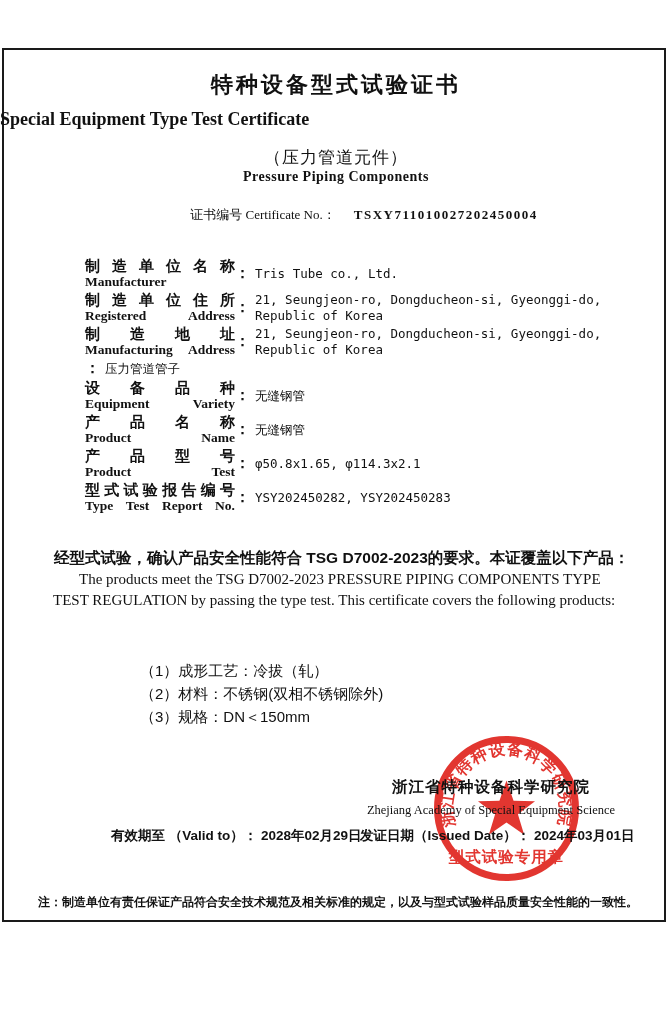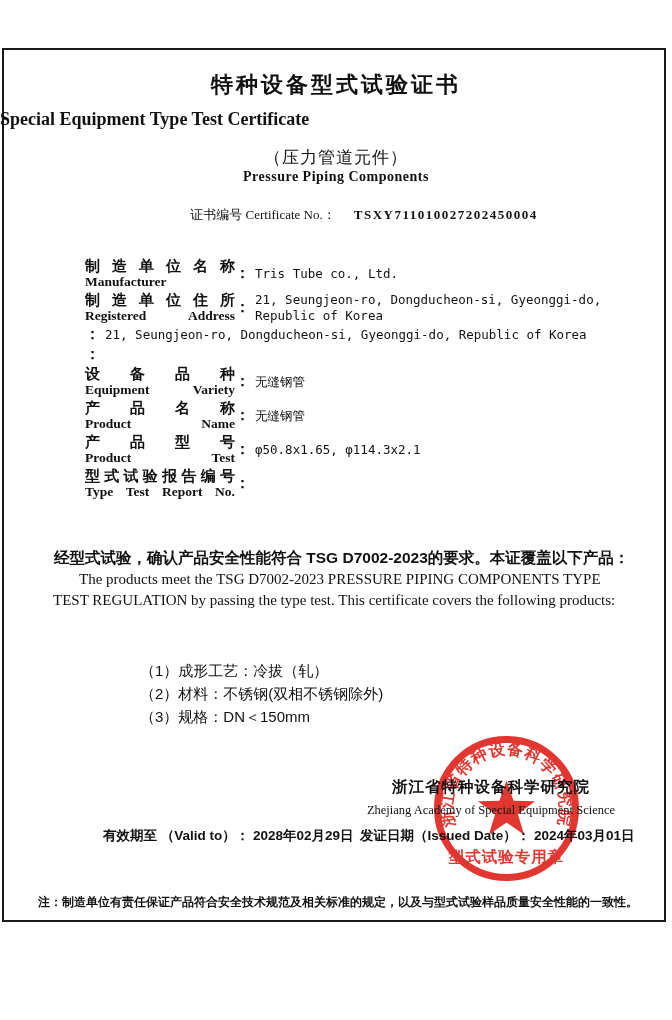--- a/index.html
+++ b/index.html
@@ -57,21 +57,21 @@
   .statement { position:absolute; top:547px; left:28px; width:606px; }
   .statement .zh { font-size:15.5px; font-weight:bold; line-height:22px; text-indent:26px; }
   .statement .en {
     font-family:"Liberation Serif", serif; font-size:15px; line-height:21px; text-indent:26px;margin-left:25px;
   }
   .products { position:absolute; top:659px; left:140px; font-size:15px; line-height:23px; }
   .issuer { position:absolute; top:777px; left:340px; width:302px; text-align:center; z-index:3; }
   .issuer .zh { font-size:15.5px; font-weight:bold; letter-spacing:1px; }
   .issuer .en { font-family:"Liberation Serif", serif; font-size:12.5px; margin-top:5px; }
   .valid-line, .issued-line { position:absolute; top:827px; font-size:13.5px; font-weight:600; z-index:3; }
-  .valid-line { left:103px; }
+  .valid-line { left:111px; }
   .issued-line { left:360px; }
   .note {
     position:absolute; top:894px; left:38px; width:608px;
     font-size:12px; font-weight:bold; line-height:16px;
   }
   .seal { position:absolute; left:419px; top:721px; width:177px; height:177px; z-index:2; opacity:0.92; }
   .seal svg { display:block; }
 </style>
 </head>
 <body>
@@ -98,25 +98,30 @@
   </div>
   <div class="frow">
     <div class="flabel">
       <div class="zh">制造单位住所</div>
       <div class="en">Registered Address</div>
     </div>
     <div class="fcolon">：</div>
     <div class="fvalue">21, Seungjeon-ro, Dongducheon-si, Gyeonggi-do, Republic of Korea</div>
   </div>
   <div class="frow">
+    <div class="flabel">
+      <div class="zh">制造地址</div>
+      <div class="en">Manufacturing Address</div>
+    </div>
     <div class="fcolon">：</div>
     <div class="fvalue">21, Seungjeon-ro, Dongducheon-si, Gyeonggi-do, Republic of Korea</div>
   </div>
   <div class="frow">
     <div class="fcolon">：</div>
+    <div class="fvalue">压力管道管子</div>
   </div>
   <div class="frow">
     <div class="flabel">
       <div class="zh">设备品种</div>
       <div class="en">Equipment Variety</div>
     </div>
     <div class="fcolon">：</div>
     <div class="fvalue">无缝钢管</div>
   </div>
   <div class="frow">
@@ -134,20 +139,21 @@
     </div>
     <div class="fcolon">：</div>
     <div class="fvalue">φ50.8x1.65, φ114.3x2.1</div>
   </div>
   <div class="frow">
     <div class="flabel">
       <div class="zh">型式试验报告编号</div>
       <div class="en">Type Test Report No.</div>
     </div>
     <div class="fcolon">：</div>
+    <div class="fvalue">YSY202450282, YSY202450283</div>
   </div>
 </div>
 
 <div class="statement">
   <div class="zh">经型式试验，确认产品安全性能符合 TSG D7002-2023的要求。本证覆盖以下产品：</div>
   <div class="en">The products meet the TSG D7002-2023 PRESSURE PIPING COMPONENTS TYPE TEST REGULATION by passing the type test. This certificate covers the following products:</div>
 </div>
 
 <div class="products">
   <div>（1）成形工艺：冷拔（轧）</div>

